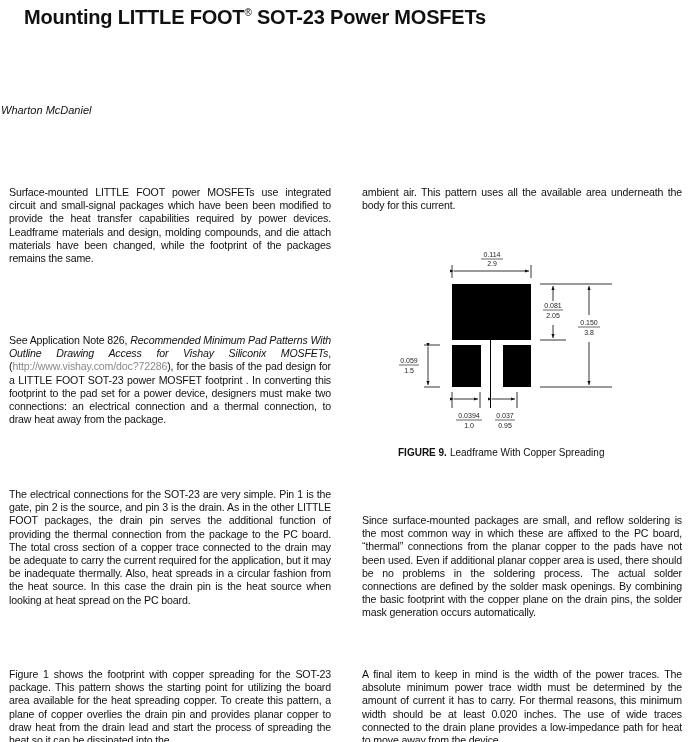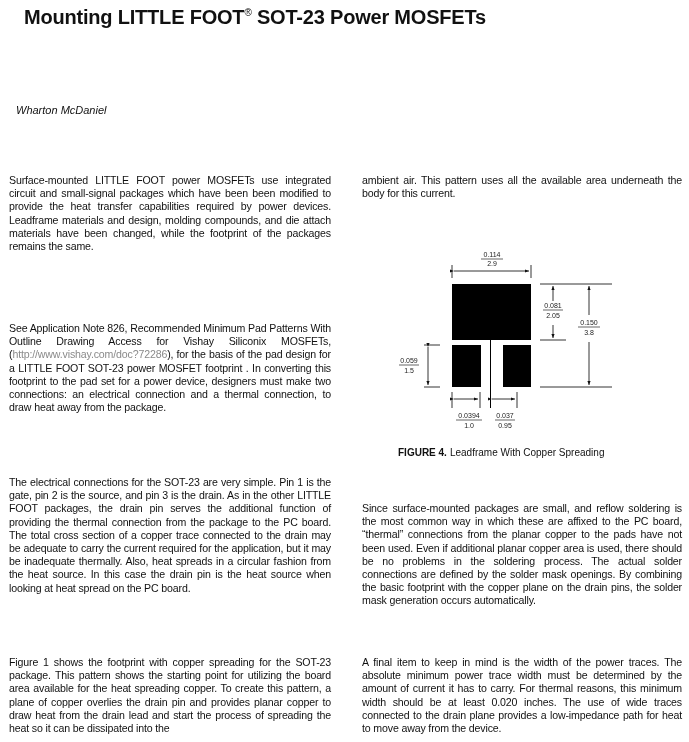--- a/index.html
+++ b/index.html
@@ -1,26 +1,26 @@
 <!DOCTYPE html>
 <html><head>
 <meta charset="utf-8">
 <style>
   html, body { margin: 0; padding: 0; background: #ffffff; }
   body { width: 689px; height: 742px; position: relative; overflow: hidden;
          font-family: "Liberation Sans", sans-serif; color: #111; }
   .title { position: absolute; top: 6px; left: 0; width: 679px; text-align: left;
            font-size: 20px; font-weight: bold; letter-spacing: -0.2px; margin-left: 24px; }
   .title sup { font-size: 10px; font-weight: normal; vertical-align: top; position: relative; top: 1px; }
-  .author { position: absolute; top: 104px; left: 16px; font-size: 11px; font-style: italic; }
+  .author { position: absolute; top: 104px; left: 1px; font-size: 11px; font-style: italic; }
   .para { position: absolute; font-size: 10.6px; line-height: 13.2px; text-align: justify;
-          text-align-last: left; letter-spacing: -0.15px; }
+          text-align-last: left; letter-spacing: -0.15px; margin-top: 12px; }
   .col-left { left: 9px; width: 322px; }
   .col-right { left: 362px; width: 320px; }
-  .para .em { }
+  .para .em { font-style: italic; }
   .para .link { color: #8a8a8a; }
   .figure { position: absolute; left: 380px; top: 245px; width: 300px; height: 190px; }
   .caption { position: absolute; top: 447px; left: 398px; font-size: 10px; }
   .caption .lbl { font-weight: bold; margin-right: 3px; }
   svg text { font-family: "Liberation Sans", sans-serif; font-size: 7px; fill: #222; }
 </style>
 </head>
 <body>
 
 <div class="title"><span>Mounting LITTLE FOOT</span><sup>®</sup><span> SOT-23 Power MOSFETs</span></div>
@@ -88,17 +88,17 @@
     <text x="89" y="183" text-anchor="middle">1.0</text>
 
     <line x1="137" y1="147" x2="137" y2="163" stroke="#000" stroke-width="0.8"></line>
     <line x1="112" y1="154" x2="135" y2="154" stroke="#000" stroke-width="0.8" marker-start="url(#ah)" marker-end="url(#ah)"></line>
     <text x="125" y="173" text-anchor="middle">0.037</text>
     <line x1="115" y1="175" x2="135" y2="175" stroke="#000" stroke-width="0.6"></line>
     <text x="125" y="183" text-anchor="middle">0.95</text>
   </svg>
 </div>
 
-<div class="caption"><span class="lbl">FIGURE 4.</span><span>Leadframe With Copper Spreading</span></div>
+<div class="caption"><span class="lbl">FIGURE 9.</span><span>Leadframe With Copper Spreading</span></div>
 
 <div class="para col-right" style="top:502px">Since surface-mounted packages are small, and reflow soldering is the most common way in which these are affixed to the PC board, “thermal” connections from the planar copper to the pads have not been used.  Even if additional planar copper area is used, there should be no problems in the soldering process.  The actual solder connections are defined by the solder mask openings.  By combining the basic footprint with the copper plane on the drain pins, the solder mask generation occurs automatically.</div>
 
 <div class="para col-right" style="top:656px">A final item to keep in mind is the width of the power traces.  The absolute minimum power trace width must be determined by the amount of current it has to carry.  For thermal reasons, this minimum width should be at least 0.020 inches.  The use of wide traces connected to the drain plane provides a low-impedance path for heat to move away from the device.</div>
 
 </body></html>

